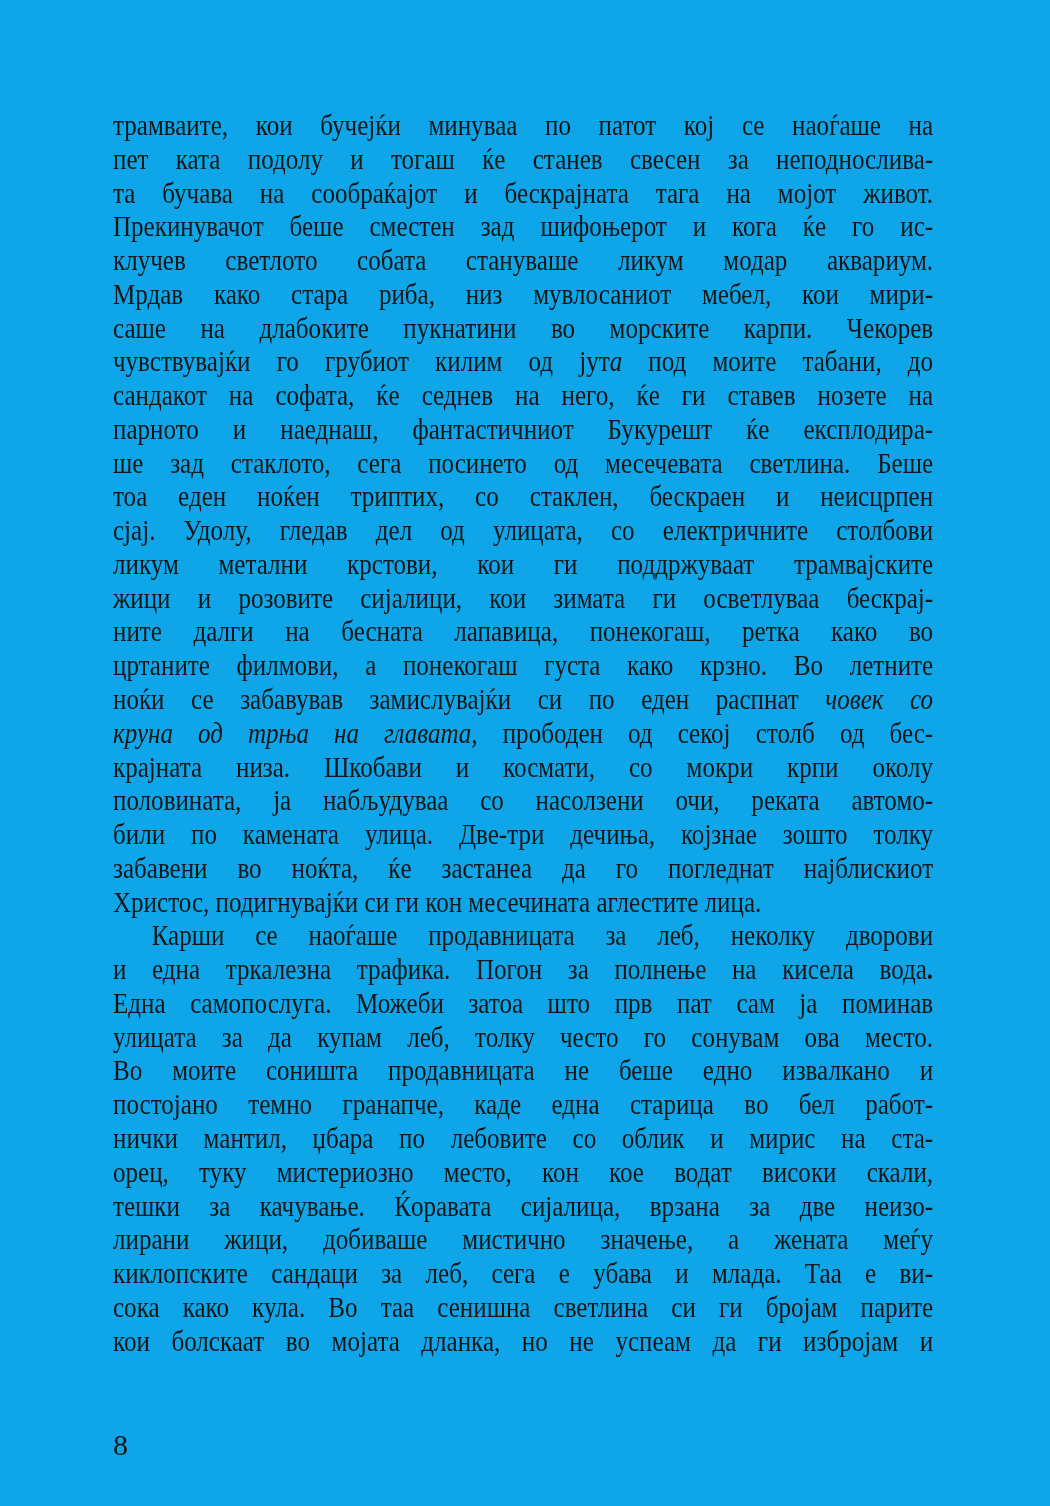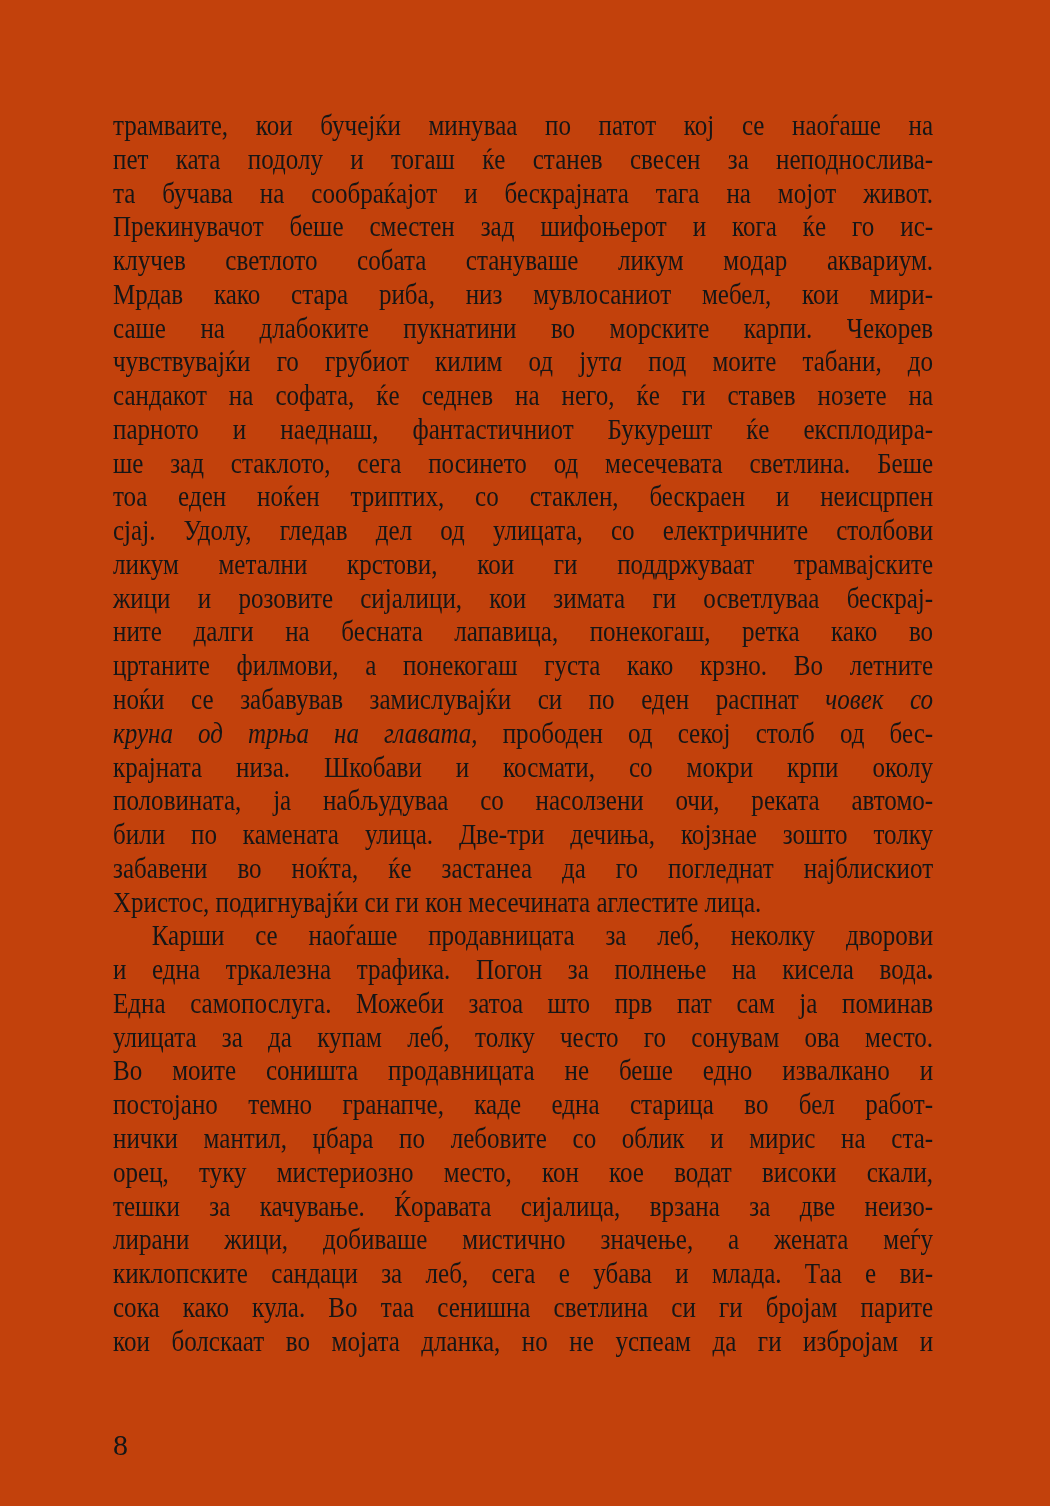--- a/index.html
+++ b/index.html
@@ -11,21 +11,21 @@
     height: 1506px;
     background: #ffffff;
     position: relative;
     font-family: "Liberation Serif", serif;
     color: #161616;
     overflow: hidden;
   }
   .page {
     position: absolute;
     inset: 0;
-    background: #c2410c;
+    background: #0ea5e9;
   }
   .text-block {
     position: absolute;
     left: 113px;
     top: 109px;
     width: 933px;
   }
   .line {
     width: 933px;
     height: 33.78px;

